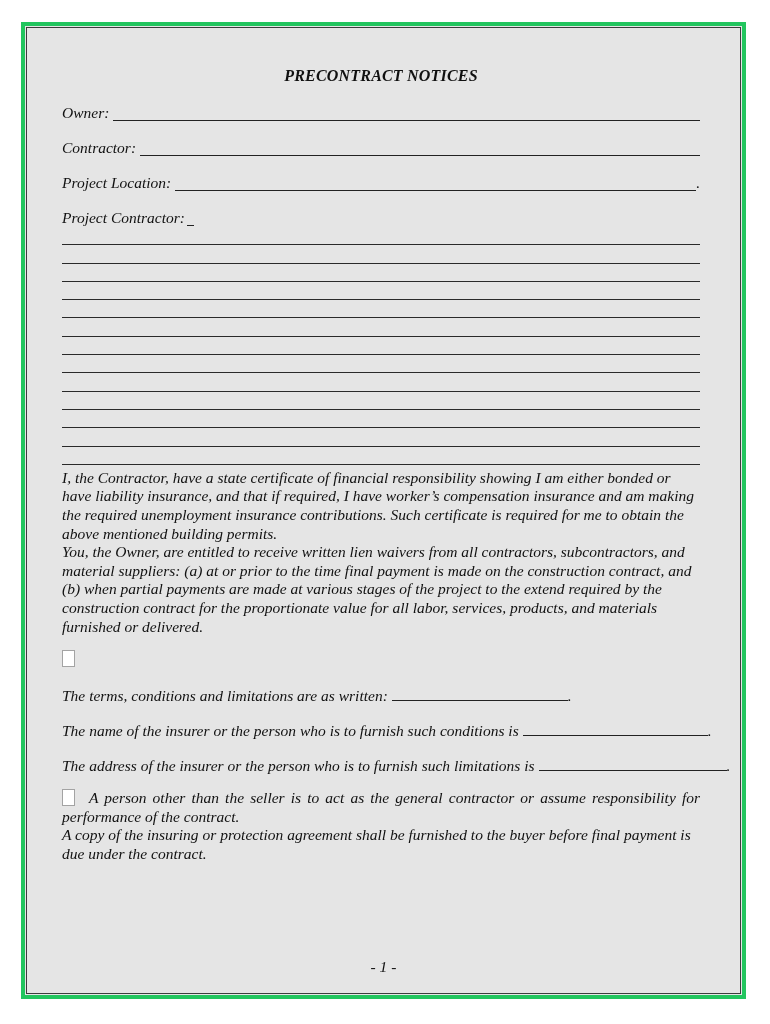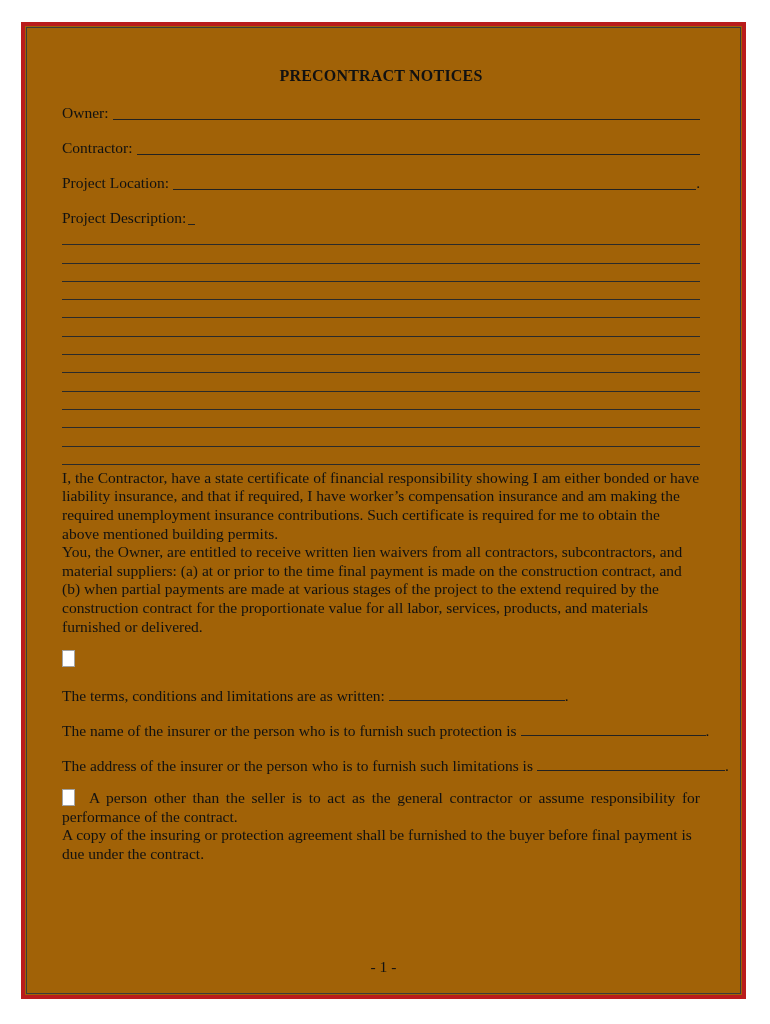--- a/index.html
+++ b/index.html
@@ -7,22 +7,23 @@
   body {
     width: 770px; height: 1024px;
     font-family: "Liberation Serif", "DejaVu Serif", serif;
     color: #111;
     position: relative;
     overflow: hidden;
   }
   .frame-outer {
     position: absolute;
     left: 21px; top: 22px; right: 24px; bottom: 25px;
-    border: 4px solid #b91c1c;
-    background: #a16207;
+    border: 4px solid #22c55e;
+    background: #e5e5e5;
+    font-style: italic;
   }
   .frame-inner {
     position: absolute;
     inset: 1px;
     border: 1px solid #3c3c3c;
   }
   .content {
     position: absolute;
     inset: 0;
     padding: 0 40px 0 35px;
@@ -32,21 +33,21 @@
   .title {
     margin-top: 38px;
     text-align: center;
     font-size: 16px;
     font-weight: bold;
     letter-spacing: 0.2px;
     line-height: 19px;
   }
   .field-row {
     display: flex;
-    align-items: flex-start;
+    align-items: center;
     margin-top: 16px;
     line-height: 19px;
     height: 19px;
   }
   .field-row.first { margin-top: 18px; }
   .field-label { white-space: pre; flex: 0 0 auto; }
   .fill-line {
     flex: 1 1 auto;
     border-bottom: 1.2px solid #222;
     height: 17px;
@@ -134,21 +135,21 @@
         <span class="fill-line"></span>
       </div>
 
       <div class="field-row">
         <span class="field-label">Project Location:</span>
         <span class="fill-line"></span>
         <span class="tail">.</span>
       </div>
 
       <div class="field-row">
-        <span class="field-label">Project Description:</span>
+        <span class="field-label">Project Contractor:</span>
         <span class="tiny-underscore"></span>
       </div>
 
       <div class="ruled-group">
           <div class="ruled-line"></div>
           <div class="ruled-line"></div>
           <div class="ruled-line"></div>
           <div class="ruled-line"></div>
           <div class="ruled-line"></div>
           <div class="ruled-line"></div>
@@ -171,21 +172,21 @@
 
       <div class="checkbox-row">
         <span class="checkbox"></span>
       </div>
 
       <div class="inline-row firstgap">
         <span>The terms, conditions and limitations are as written:</span><span class="inline-blank blank-terms"></span><span>.</span>
       </div>
 
       <div class="inline-row">
-        <span>The name of the insurer or the person who is to furnish such protection is</span><span class="inline-blank blank-name"></span><span>.</span>
+        <span>The name of the insurer or the person who is to furnish such conditions is</span><span class="inline-blank blank-name"></span><span>.</span>
       </div>
 
       <div class="inline-row">
         <span>The address of the insurer or the person who is to furnish such limitations is</span><span class="inline-blank blank-address"></span><span>.</span>
       </div>
 
       <p class="para justified">
         <span class="checkbox"></span><span>A person other than the seller is to act as the general contractor or assume responsibility for performance of the contract.</span>
       </p>
 

